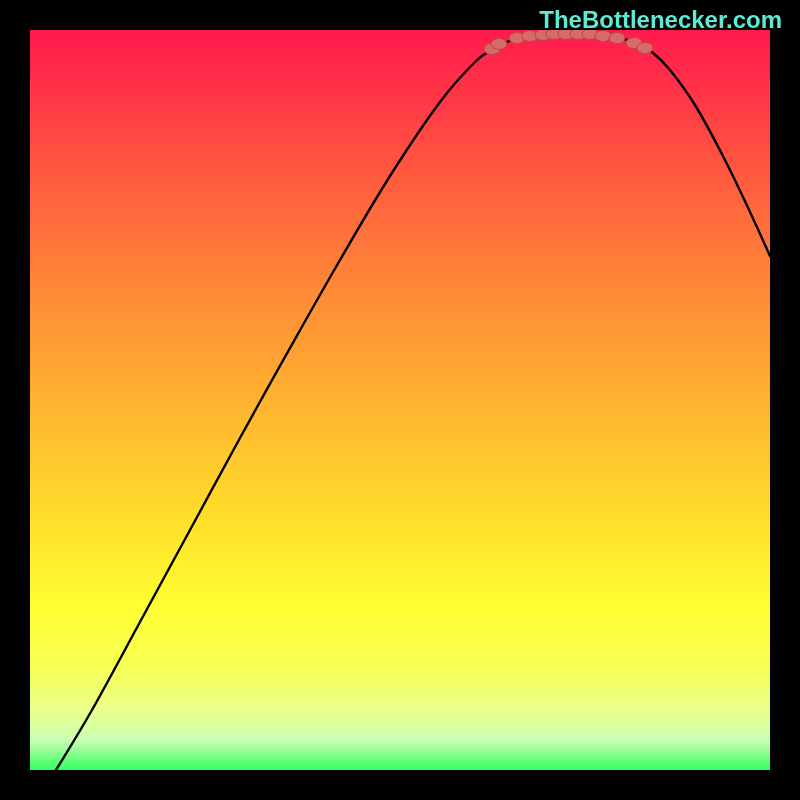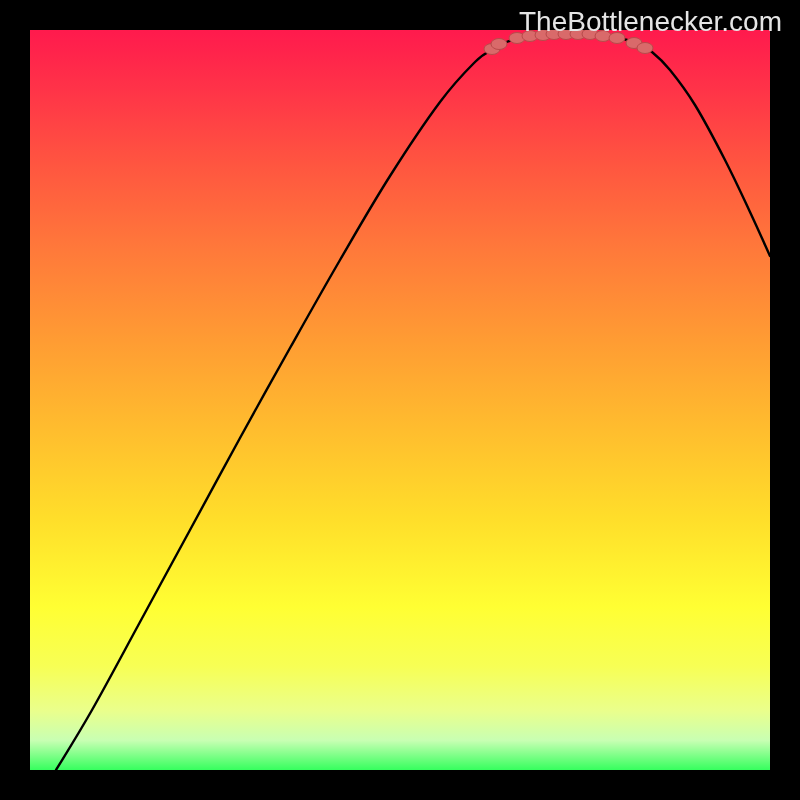--- a/index.html
+++ b/index.html
@@ -8,23 +8,23 @@
     height: 800px;
     background: #000;
     position: relative;
     font-family: Arial, sans-serif;
     overflow: hidden;
   }
   .watermark {
     position: absolute;
     top: 6px;
     right: 18px;
-    color: #e5e5e5;
-    font-size: 28px;
-    font-weight: 400;
+    color: #5eead4;
+    font-size: 24px;
+    font-weight: 700;
     z-index: 10;
   }
   .plot-area {
     position: absolute;
     left: 30px;
     top: 30px;
     width: 740px;
     height: 740px;
     background: linear-gradient(to bottom,
       #ff1a4d 0%,

